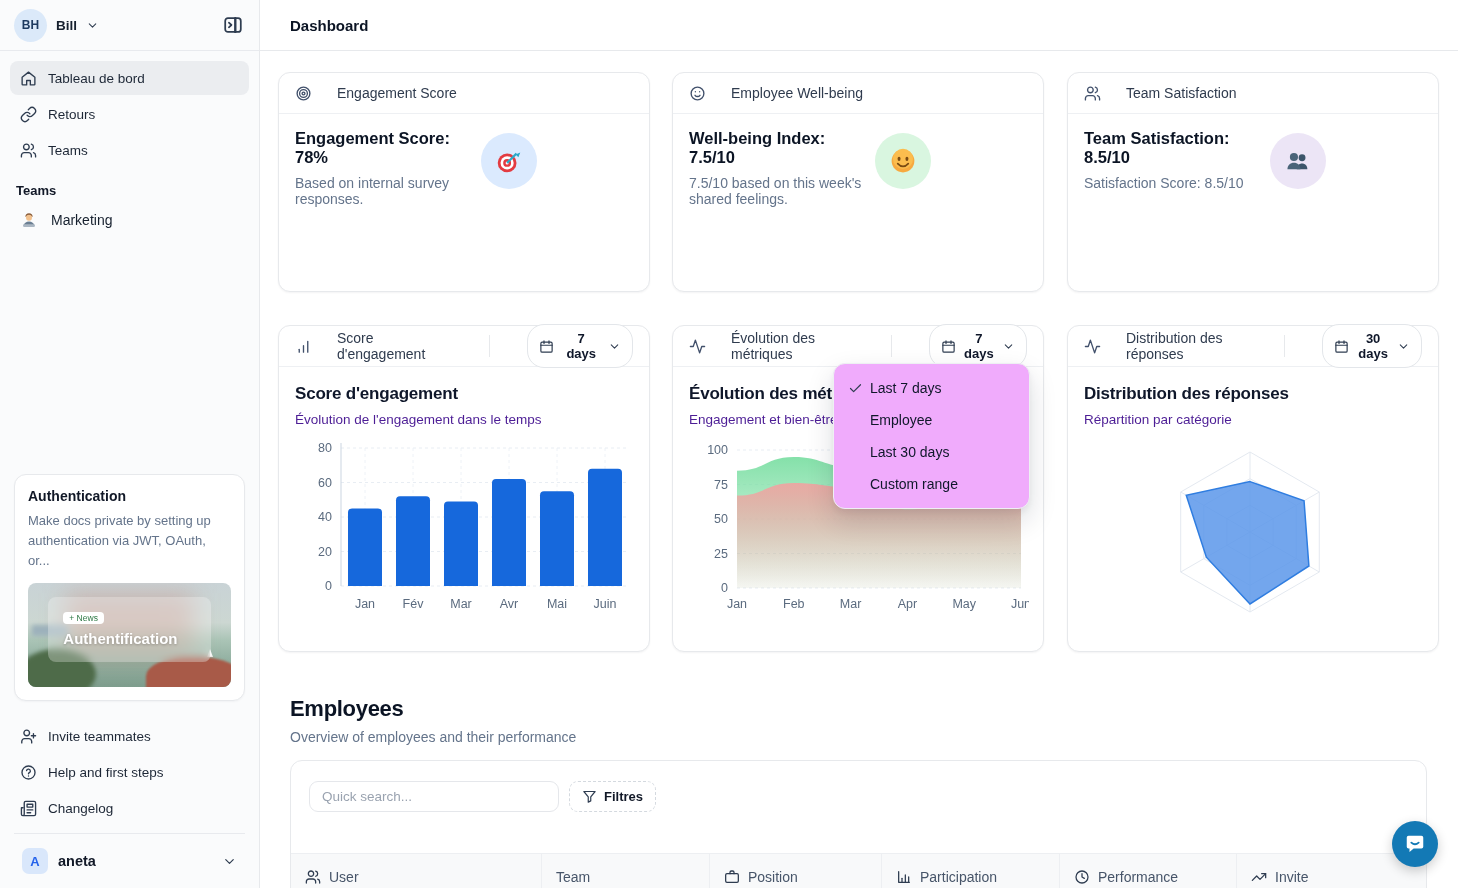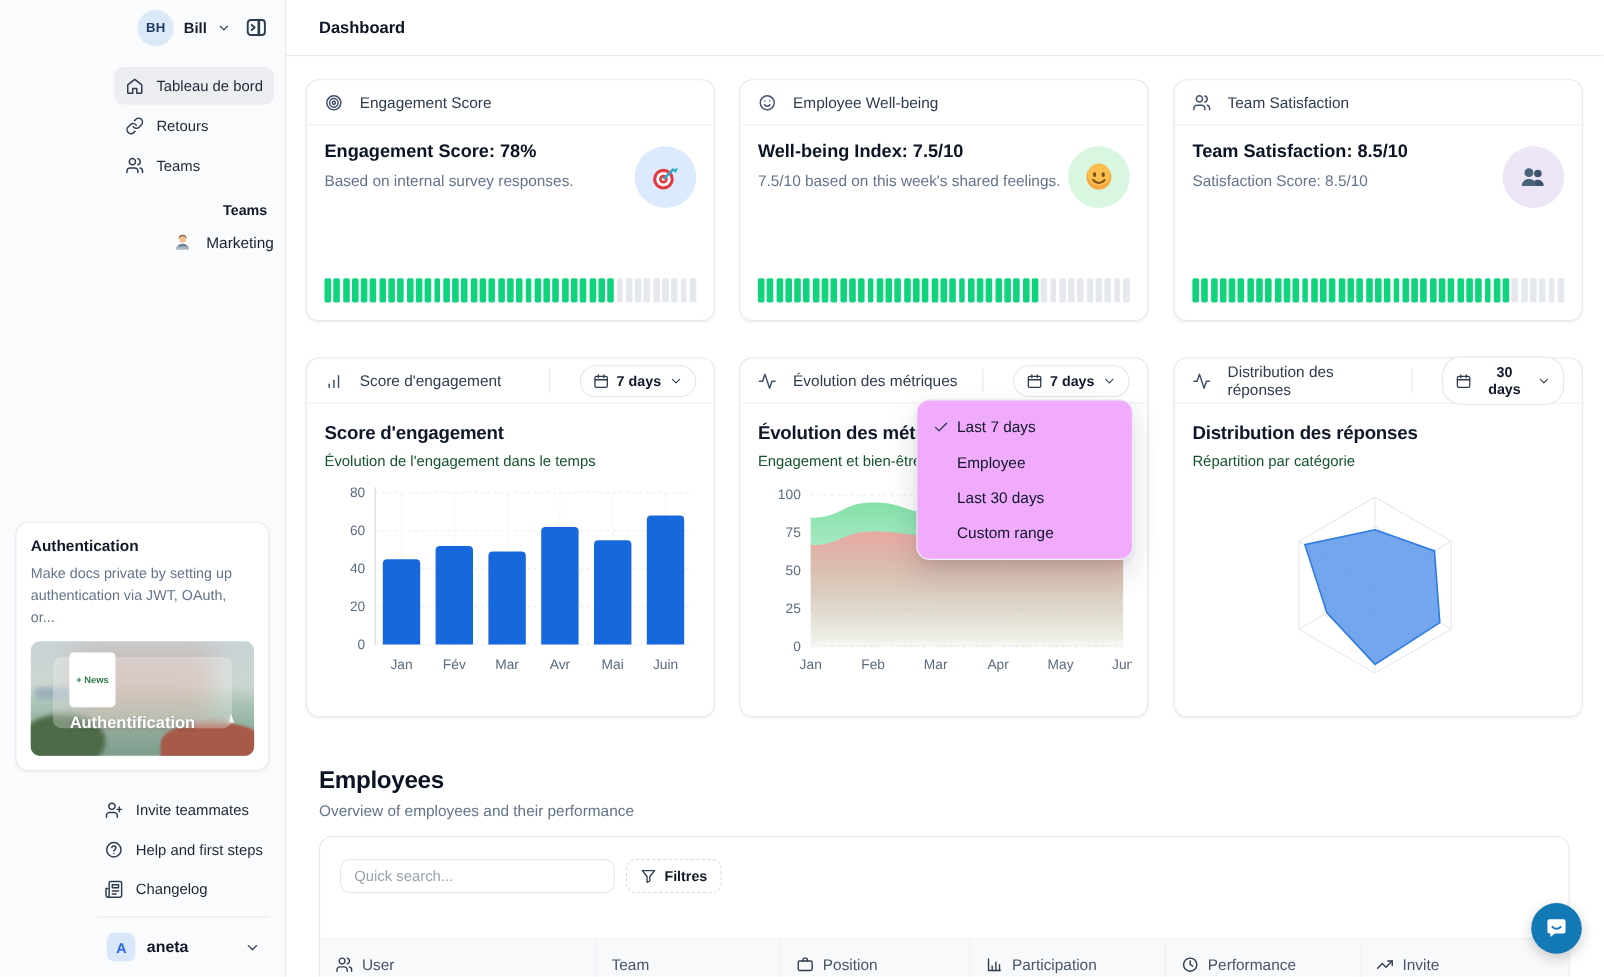--- a/index.html
+++ b/index.html
@@ -4,21 +4,21 @@
 <style>
   * { margin:0; padding:0; box-sizing:border-box; }
   html,body { width:1458px; height:888px; }
   body { font-family:"Liberation Sans", sans-serif; color:#0f172a; background:#fff; overflow:hidden; }
   .root { position:relative; width:1458px; height:888px; background:#fff; overflow:hidden; }
 
   svg.icon { fill:none; stroke:#2e3c50; stroke-width:1.9; stroke-linecap:round; stroke-linejoin:round; flex:0 0 auto; }
   svg.icon.lt { stroke:#41506b; }
 
   
-  .sidebar { position:absolute; left:0; top:0; bottom:0; width:260px; background:#fafbfc; border-right:1px solid #e7e9ec; display:flex; flex-direction:column;align-items:flex-end; }
+  .sidebar { position:absolute; left:0; top:0; bottom:0; width:260px; background:#fafbfc; border-right:1px solid #e7e9ec; display:flex; flex-direction:column; }
   .sb-header { height:50px; display:flex; align-items:center; padding:0 12px 0 14px; gap:9px; flex:0 0 auto; }
   .avatar-bh { width:33px; height:33px; border-radius:50%; background:#dbe9f9; color:#1e3a5f; font-weight:700; font-size:12px; display:flex; align-items:center; justify-content:center; }
   .sb-name { font-size:13.5px; font-weight:700; color:#16202e; }
   .collapse-btn { margin-left:auto; width:28px; height:28px; display:flex; align-items:center; justify-content:center; border-radius:6px; cursor:pointer; }
   .sb-sep { height:1px; background:#e8eaee; flex:0 0 auto; }
   .sb-nav { padding:10px 10px 0; flex:0 0 auto; }
   .nav-item { height:34px; border-radius:8px; display:flex; align-items:center; gap:11px; padding:0 10px; font-size:13.5px; font-weight:500; color:#1d2736; margin-bottom:2px; cursor:pointer; }
   .nav-item.active { background:#ebedf0; }
   .sb-section { padding:14px 16px 4px; font-size:13px; font-weight:600; color:#111827; }
   .team-item { height:36px; display:flex; align-items:center; gap:13px; padding:0 10px 0 20px; font-size:14px; font-weight:500; color:#16202e; cursor:pointer; }
@@ -27,53 +27,53 @@
   .promo-title { font-size:14px; font-weight:700; margin-bottom:7px; color:#111827; }
   .promo-desc { font-size:13px; color:#64748b; line-height:1.55; }
   .promo-img { margin-top:12px; height:104px; border-radius:8px; position:relative; overflow:hidden;
     background:linear-gradient(180deg,#c9d3d6 0%,#ccd7d2 38%,#aac4b6 55%,#93b1a2 74%,#7e9d8d 100%); }
   .pi-haze { position:absolute; left:18%; top:10%; width:64%; height:62%; background:rgba(197,102,86,.30); filter:blur(12px); }
   .pi-city { position:absolute; left:4px; top:40%; width:36px; height:11px; background:#9db1bb; filter:blur(2px); }
   .pi-bush { position:absolute; left:-10px; bottom:-12px; width:78px; height:50px; background:#4e6b49; border-radius:50%; filter:blur(2px); }
   .pi-rock { position:absolute; right:-10px; bottom:-12px; width:95px; height:42px; background:#a85a48; border-radius:45% 45% 0 0; filter:blur(1px); }
   .pi-sail { position:absolute; width:0; height:0; border-left:3px solid transparent; border-right:3px solid transparent; border-bottom:8px solid #f4f6f4; }
   .promo-overlay { position:absolute; left:10%; top:13%; width:80%; height:63%; background:rgba(255,255,255,.28); backdrop-filter:blur(3px); border-radius:8px; display:flex; flex-direction:column; align-items:flex-start; justify-content:center; padding:0 15px; gap:6px; }
-  .news-chip { background:#fff; border-radius:4px; font-size:8.5px; font-weight:700; color:#2f7a46; padding:20px 6px; }
+  .news-chip { background:#fff; border-radius:4px; font-size:8.5px; font-weight:400; color:#2f7a46; padding:1px 6px; }
   .promo-caption { font-size:15px; font-weight:700; color:#fff; text-shadow:0 1px 3px rgba(0,0,0,.28); }
 
   .sb-footer { padding:2px 10px 0; flex:0 0 auto; }
   .sb-footer-sep { height:1px; background:#e8eaee; margin:8px 4px; }
   .workspace { height:46px; display:flex; align-items:center; gap:10px; padding:0 12px 8px; cursor:pointer; }
   .avatar-a { width:26px; height:26px; border-radius:7px; background:#d9e7fb; color:#2563eb; font-weight:700; font-size:13px; display:flex; align-items:center; justify-content:center; }
   .ws-name { font-size:14.5px; font-weight:700; color:#111827; }
   .ws-chev { margin-left:auto; }
 
   
   .main { position:absolute; left:260px; top:0; right:0; bottom:0; }
   .topbar { height:51px; border-bottom:1px solid #e7e9ec; display:flex; align-items:center; padding:0 30px; font-size:15px; font-weight:600; color:#0b1424; }
   .content { position:absolute; top:51px; left:0; right:0; bottom:0; overflow:hidden; }
 
   .card { position:absolute; background:#fff; border:1px solid #e7e9ec; border-radius:12px; box-shadow:0 1px 2px rgba(16,24,40,.05); }
   .pos1 { left:18px; } .pos2 { left:412px; } .pos3 { left:807px; }
   .stat-card { top:21px; width:372px; height:220px; display:flex; flex-direction:column; }
-  .card-head { height:41px; display:flex; align-items:center; gap:15px; padding:0 16px; border-bottom:1px solid #eef0f3; font-size:14px; color:#2f3b4e; font-weight:500; flex:0 0 auto; }
-  .stat-body { flex:1; display:flex; flex-direction:column; padding:15px 16px 16px; }
+  .card-head { height:41px; display:flex; align-items:center; gap:25px; padding:0 16px; border-bottom:1px solid #eef0f3; font-size:14px; color:#2f3b4e; font-weight:500; flex:0 0 auto; }
+  .stat-body { flex:1; display:flex; flex-direction:row; padding:15px 16px 16px; }
   .stat-row { display:flex; align-items:flex-start; justify-content:space-between; }
   .stat-title { font-size:16.5px; font-weight:700; color:#0b1424; margin-bottom:8px; }
   .stat-sub { font-size:14px; color:#64748b; }
   .stat-badge { width:56px; height:56px; border-radius:50%; display:flex; align-items:center; justify-content:center; margin-top:4px; flex:0 0 auto; }
   .progress { margin-top:auto; display:flex; gap:2.4px; height:22px; }
   .progress i { flex:1; border-radius:1.5px; background:#e5e8ec; }
 
   .chart-card { top:274px; width:372px; height:327px; }
   .head-divider { width:1px; height:22px; background:#e7e9ec; margin-left:auto; }
   .range-btn { display:flex; align-items:center; gap:7px; border:1px solid #e3e6ea; border-radius:17px; padding:6px 11px; margin-left:12px; font-size:13px; font-weight:600; color:#0f172a; background:#fff; cursor:pointer; }
   .chart-body { padding:17px 16px 0; }
   .chart-title { font-size:17px; font-weight:700; letter-spacing:-.2px; margin-bottom:8px; white-space:nowrap; overflow:hidden; }
-  .chart-sub { font-size:13.5px; color:#14532d; margin-bottom:9px; white-space:nowrap; overflow:hidden; }
+  .chart-sub { font-size:13.5px; color:#4c1d95; margin-bottom:9px; white-space:nowrap; overflow:hidden; }
   .tick { fill:#5b6b7f; font-size:12.5px; }
 
   .menu { position:absolute; left:573px; top:312px; width:197px; background:#f0abfc; border:1px solid #eef0f3; border-radius:12px; box-shadow:0 4px 6px rgba(16,24,40,.05), 0 12px 28px rgba(16,24,40,.14); padding:8px 6px; z-index:40; }
   .menu-item { height:32px; display:flex; align-items:center; padding:0 8px; font-size:14px; color:#0f172a; border-radius:8px; cursor:pointer; }
   .menu-check { width:22px; display:flex; justify-content:flex-start; }
 
   .employees-title { position:absolute; left:30px; top:645px; font-size:22px; font-weight:800; letter-spacing:-.3px; color:#0b1424; }
   .employees-sub { position:absolute; left:30px; top:678px; font-size:14px; color:#64748b; }
 
   .table-card { position:absolute; left:30px; top:709px; width:1137px; height:200px; background:#fff; border:1px solid #e7e9ec; border-radius:12px; overflow:hidden; }

